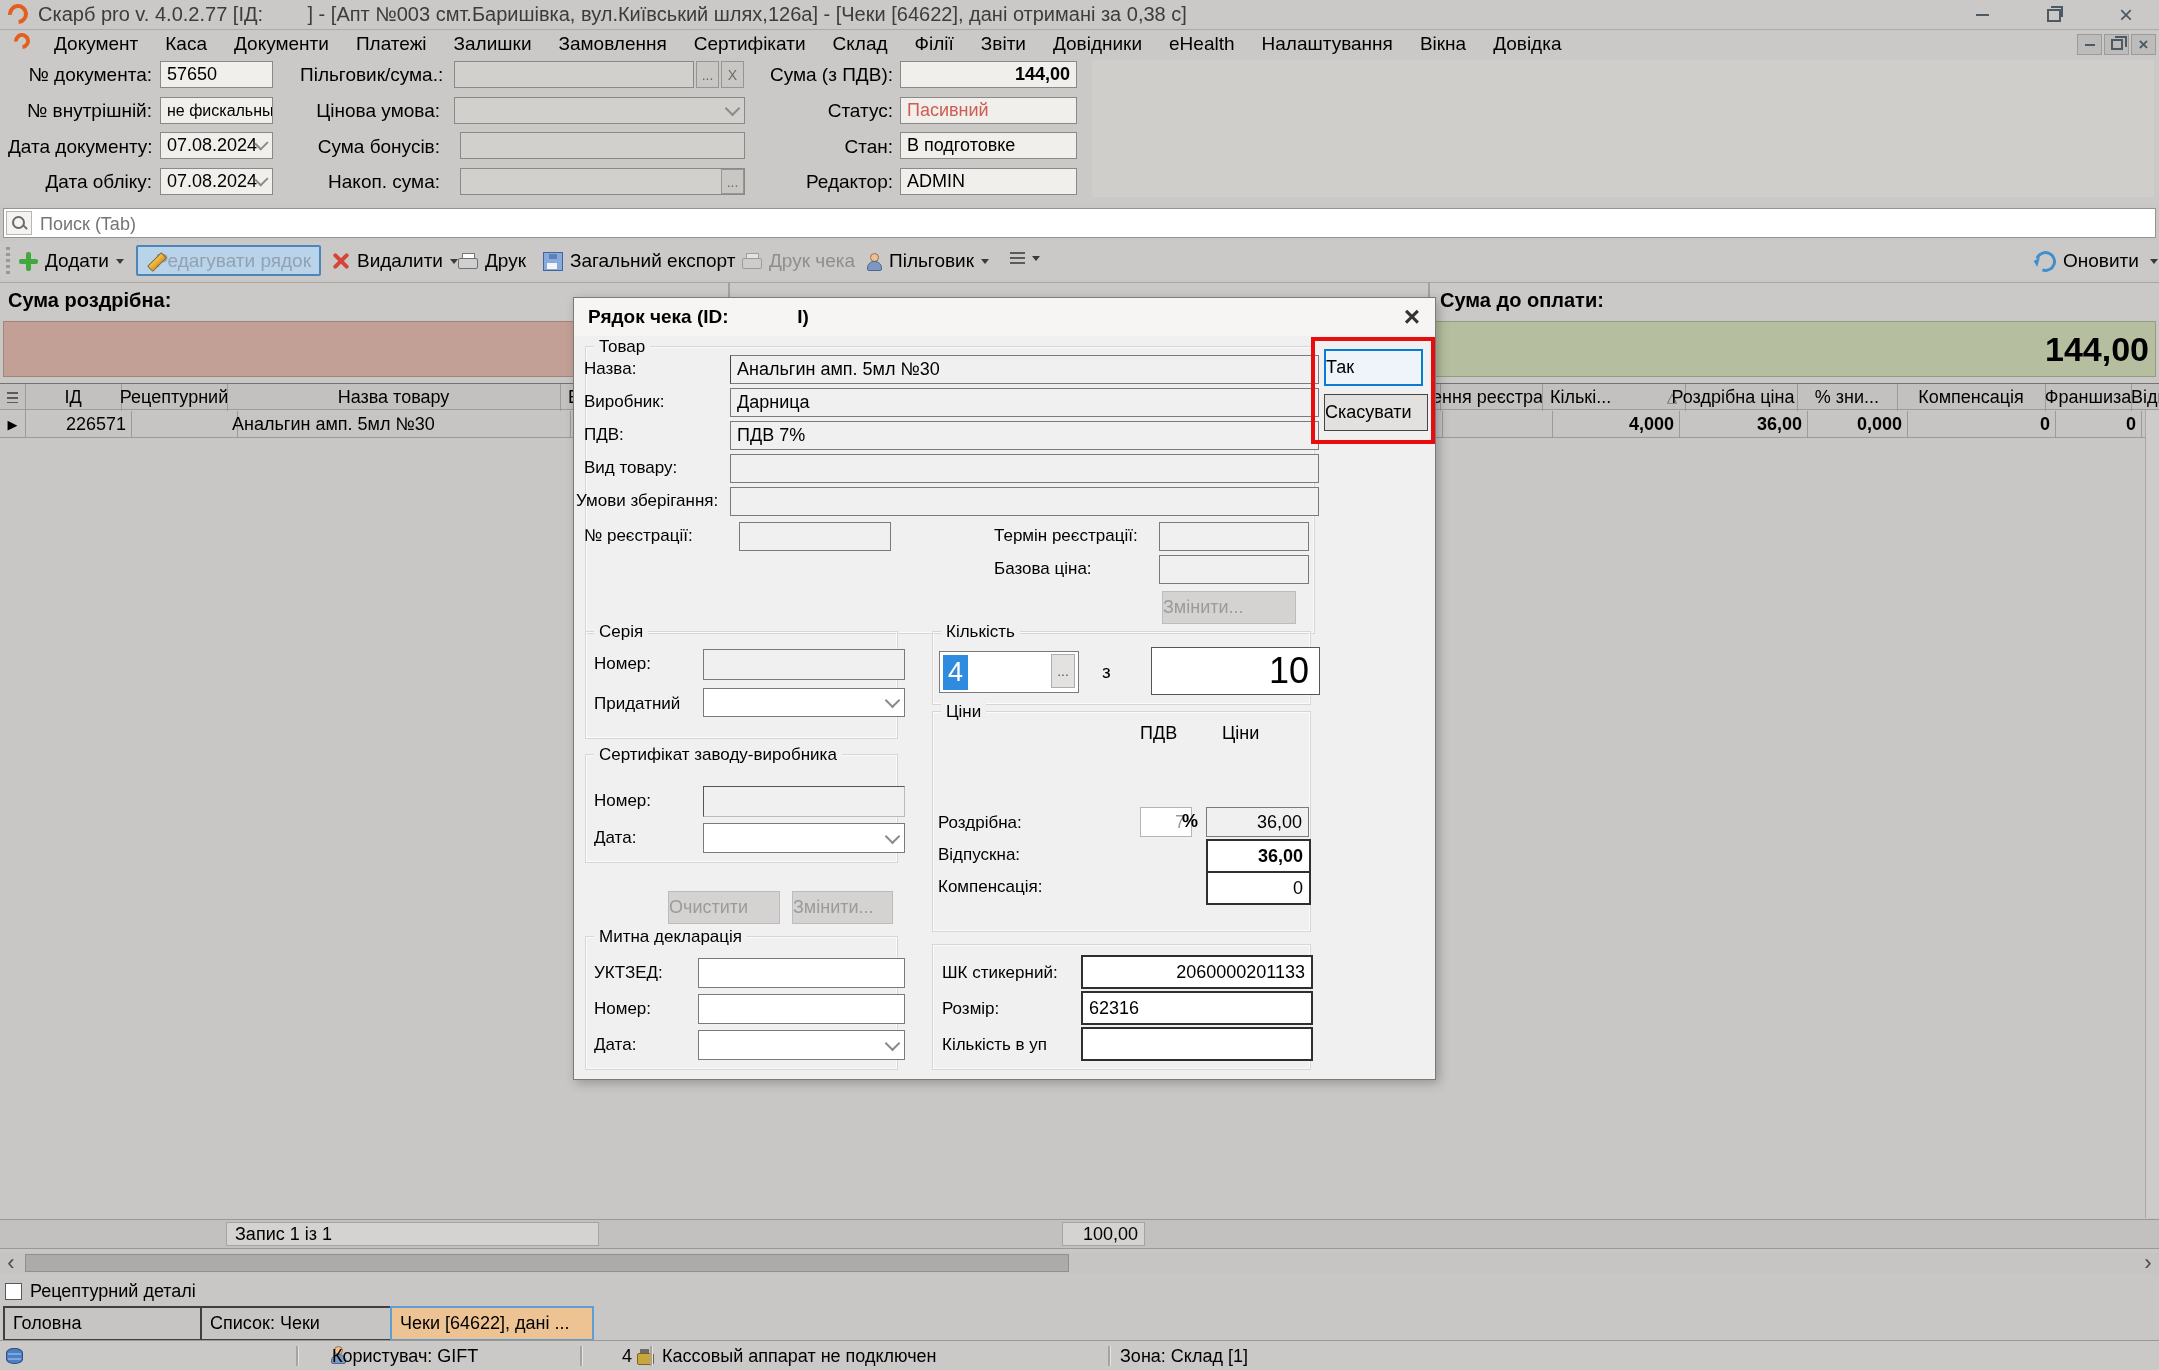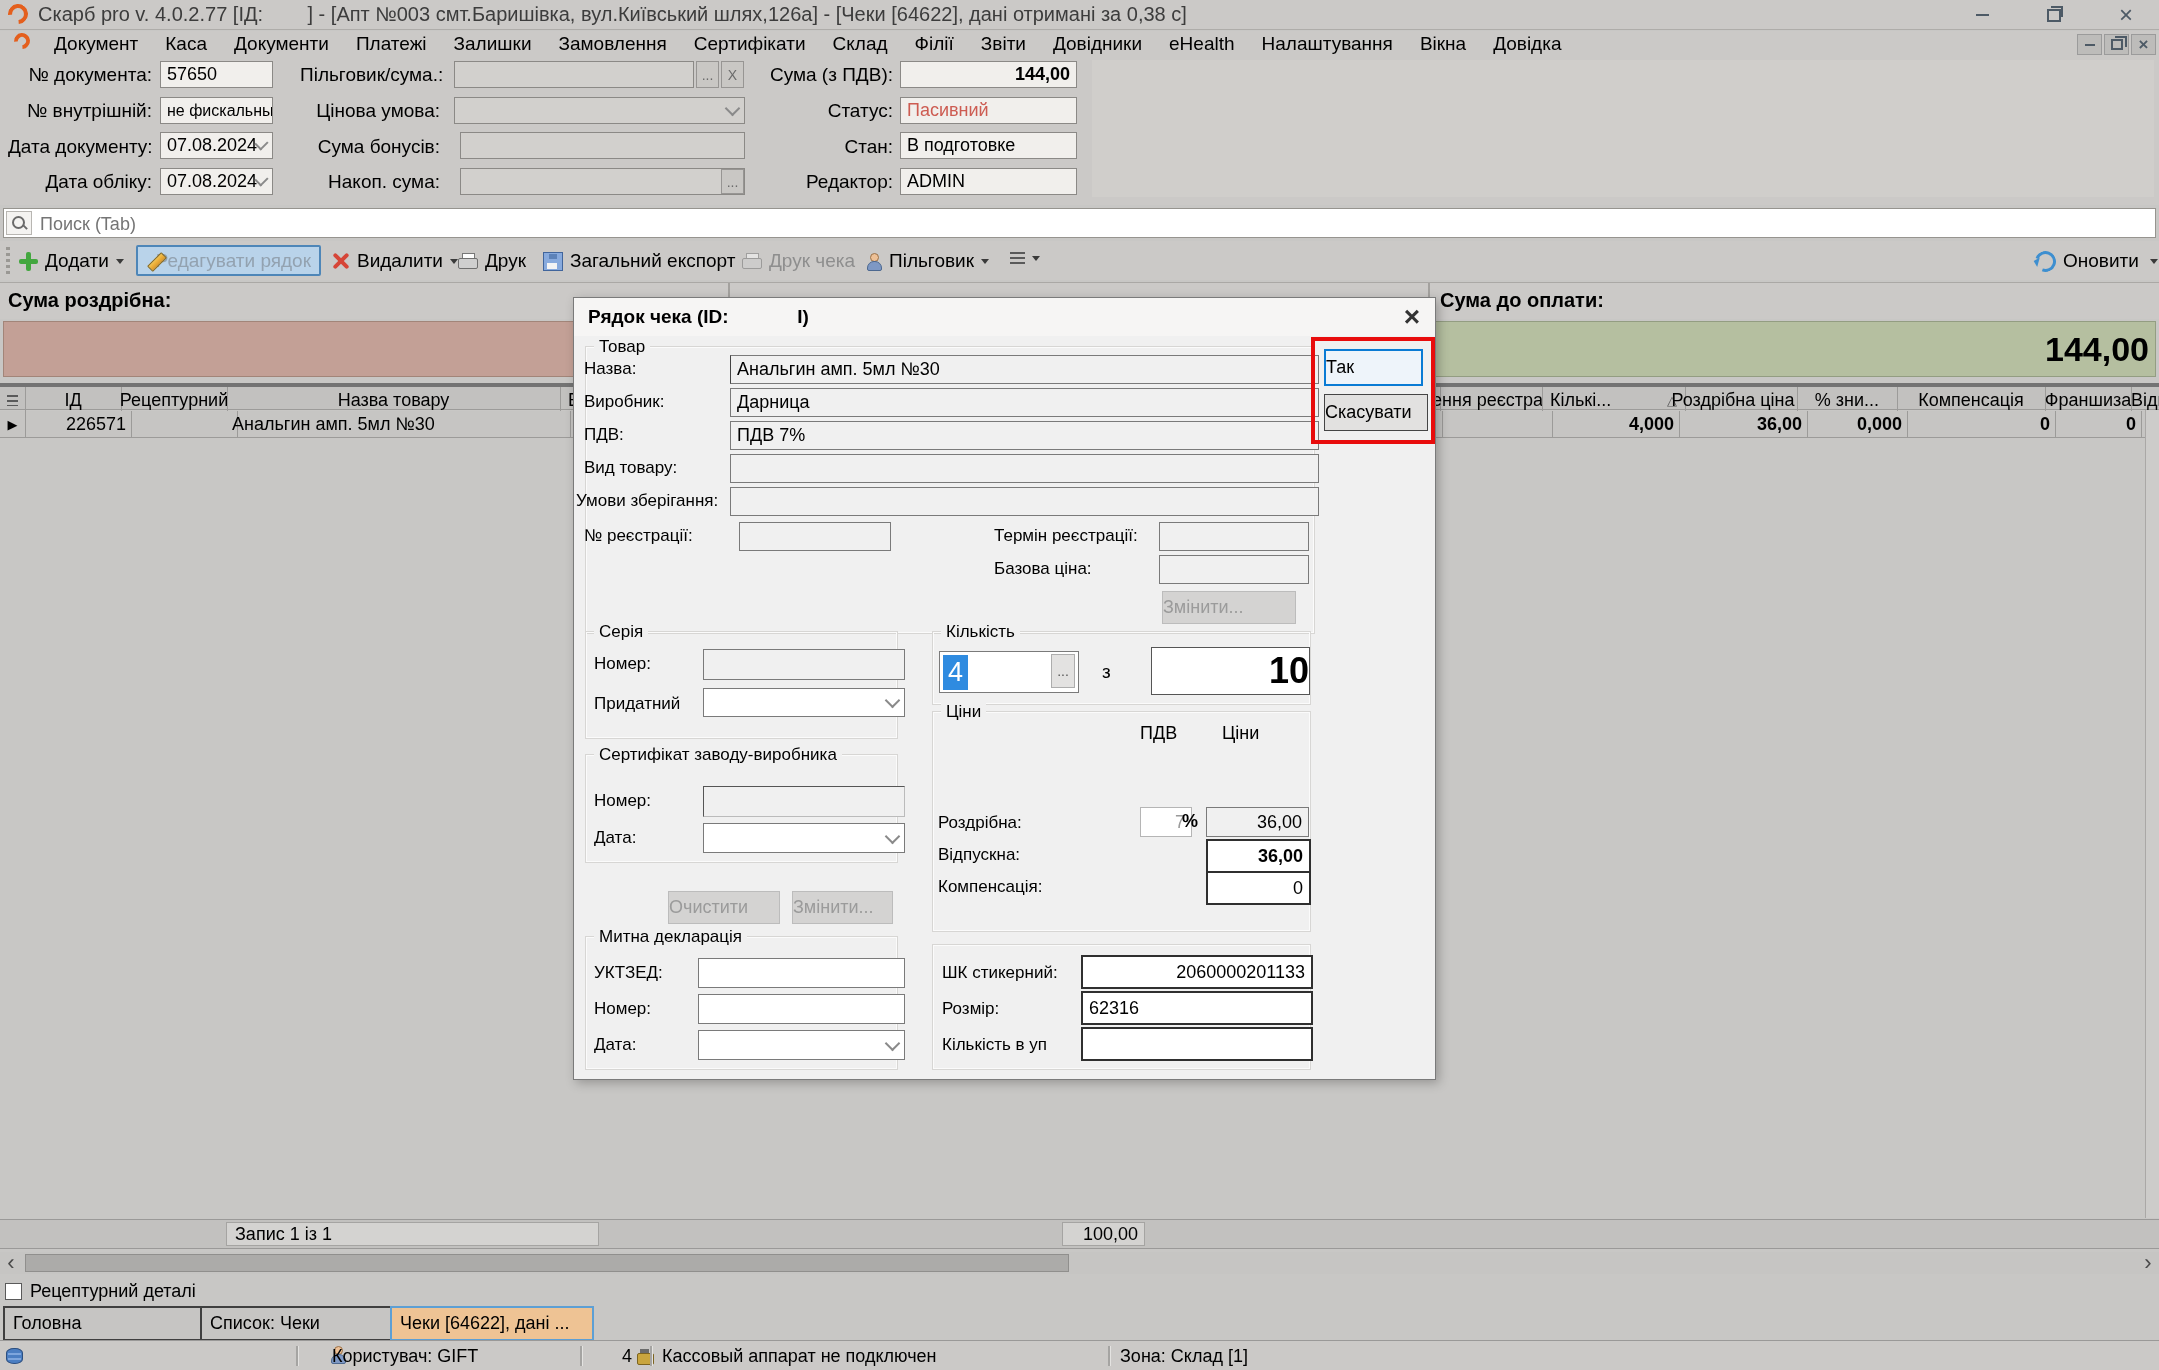--- a/index.html
+++ b/index.html
@@ -234,21 +234,21 @@
   <span class="abs" style="left:8px;top:6px;font-size:20px;font-weight:bold;">Сума роздрібна:</span>
   <span class="abs" style="left:728px;top:0;width:2px;height:37px;background:#a3a19e;"></span>
   <span class="abs" style="left:1428px;top:0;width:2px;height:37px;background:#a3a19e;"></span>
   <span class="abs" style="left:1440px;top:6px;font-size:20px;font-weight:bold;">Сума до оплати:</span>
 </div>
 <div class="abs" style="left:3px;top:321px;width:1423px;height:56px;background:#c3a096;border:1px solid #a28579;"></div>
 <div class="abs fld right" style="left:1434px;top:321px;width:722px;height:56px;background:#b5bfa0;border:1px solid #939d82;font-size:34px;font-weight:bold;">
     <span>144,00</span>
   </div>
 
-<div class="abs" style="left:0;top:383px;width:2159px;height:27px;background:#c2c1bf;border-top:4px solid #737373;border-bottom:1px solid #9c9b99;">
+<div class="abs" style="left:0;top:383px;width:2159px;height:27px;background:#c2c1bf;border-top:1px solid #737373;border-bottom:1px solid #9c9b99;">
   <div class="th" style="left:0;width:25px;">
       <span class="ic i-lines" style="width:11px;height:11px;"></span>
     </div>
   <div class="th" style="left:25px;width:96px;">
       <span>ІД</span>
     </div>
   <div class="th" style="left:121px;width:106px;">
       <span>Рецептурний</span>
     </div>
   <div class="th" style="left:227px;width:333px;">
@@ -424,21 +424,21 @@
   <div class="grp" style="left:358px;top:333px;width:377px;height:72px;">
     <span class="leg">Кількість</span>
   </div>
   <div class="dfld white" style="left:365px;top:353px;width:138px;height:40px;padding:0;">
     <span style="background:#2f8be0;color:#fff;font-size:27px;padding:2px 5px;margin-left:3px;">4</span>
     <span class="abs row" style="left:111px;top:2px;width:24px;height:34px;background:#e3e2e1;border:1px solid #adadad;justify-content:center;font-size:14px;color:#555;">
         <span>...</span>
       </span>
   </div>
   <span class="abs" style="left:528px;top:363px;font-size:19px;">з</span>
-  <div class="dfld white right" style="left:577px;top:349px;width:151px;height:46px;border:1px solid #555;font-size:36px;padding-right:0;font-weight:bold;">
+  <div class="dfld white right" style="left:577px;top:349px;width:151px;height:46px;border:1px solid #555;font-size:36px;padding-right:10px;">
       <span>10</span>
     </div>
 
   <div class="grp" style="left:358px;top:413px;width:377px;height:219px;">
     <span class="leg">Ціни</span>
   </div>
   <span class="abs" style="left:566px;top:425px;font-size:18px;">ПДВ</span>
   <span class="abs" style="left:648px;top:425px;font-size:18px;">Ціни</span>
   <span class="dlbl" style="left:364px;top:515px;width:110px;">Роздрібна:</span>
   <div class="dfld white right" style="left:566px;top:509px;width:38px;height:28px;color:#9a9a9a;border-color:#b5b5b5;">

